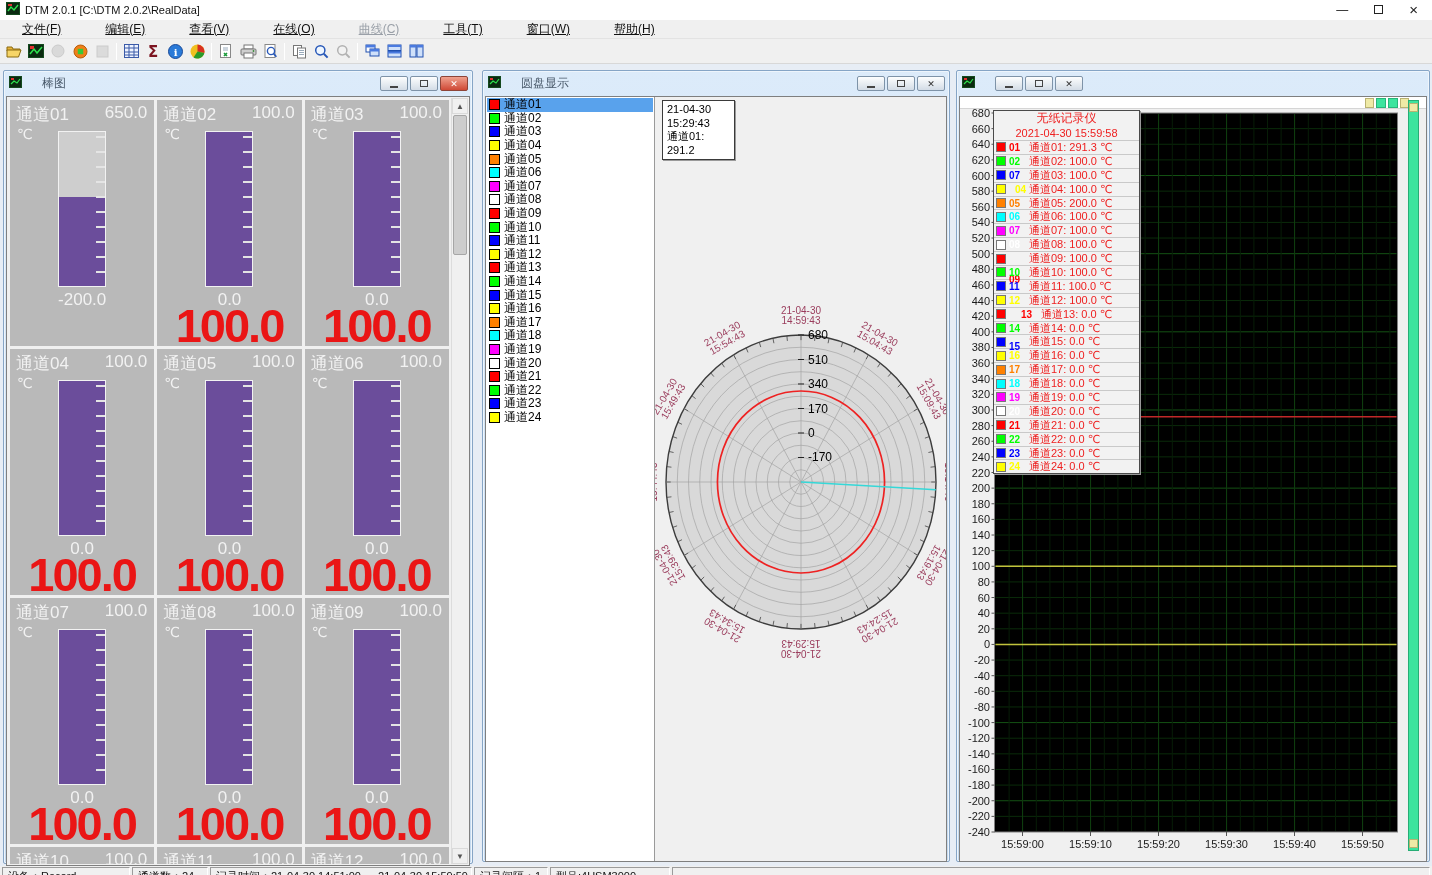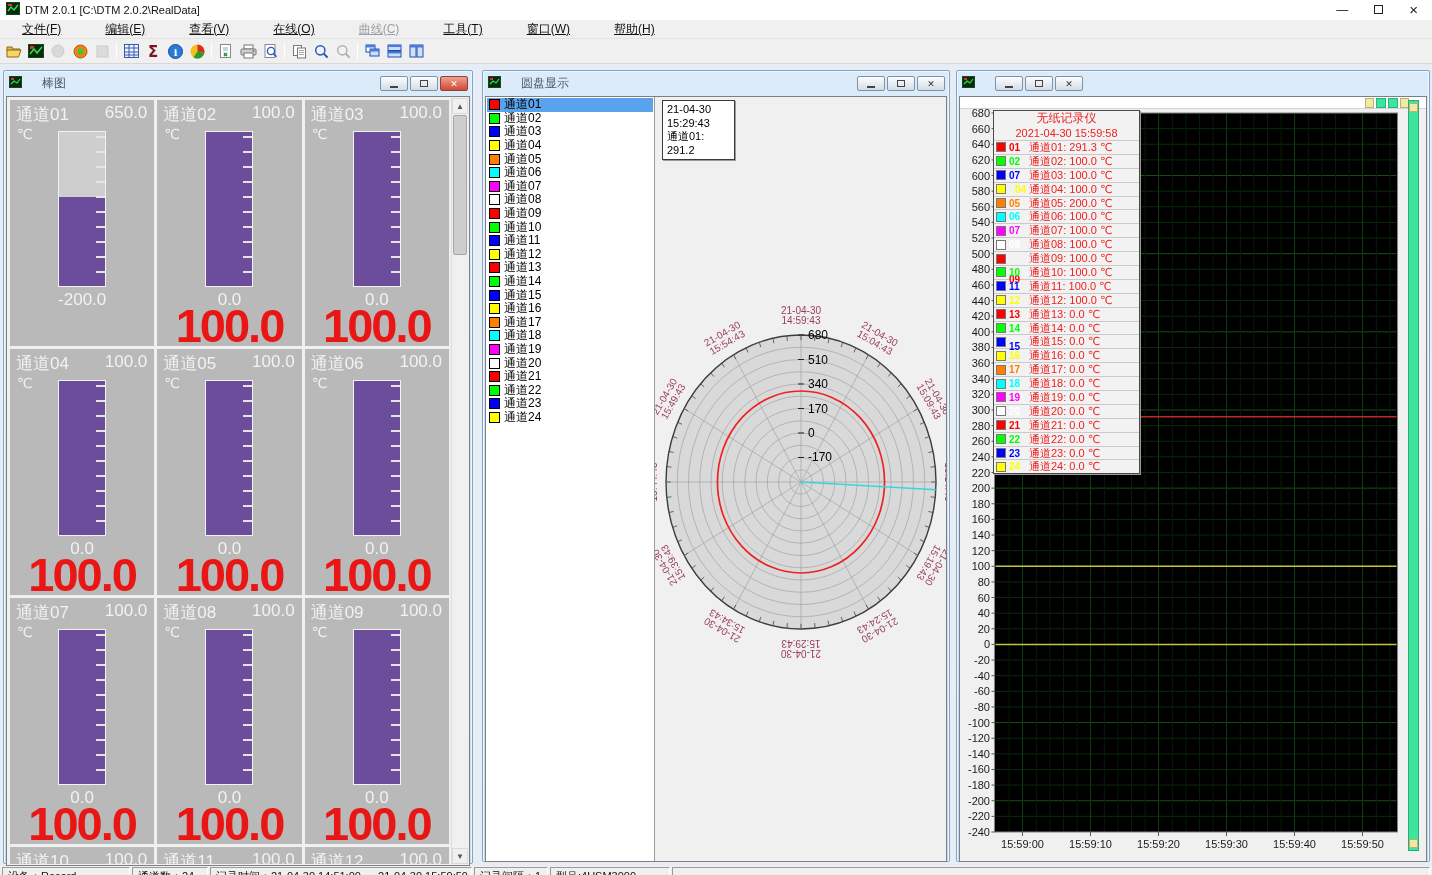--- a/index.html
+++ b/index.html
@@ -913,21 +913,21 @@
               <span class="lg-num" style="color: rgb(0, 0, 255);">11</span>
               <span class="lg-lab">通道11: 100.0 ℃</span>
             </div>
             <div class="lg-row">
               <span class="lg-sw" style="background: rgb(255, 255, 0);"></span>
               <span class="lg-num" style="color: rgb(255, 255, 0);">12</span>
               <span class="lg-lab">通道12: 100.0 ℃</span>
             </div>
             <div class="lg-row">
               <span class="lg-sw" style="background: rgb(255, 0, 0);"></span>
-              <span class="lg-num" style="color: rgb(255, 0, 0);">13</span>
+              <span class="lg-num" style="color: rgb(255, 0, 0); margin-left: 12px;">13</span>
               <span class="lg-lab">通道13: 0.0 ℃</span>
             </div>
             <div class="lg-row">
               <span class="lg-sw" style="background: rgb(0, 255, 0);"></span>
               <span class="lg-num" style="color: rgb(0, 255, 0);">14</span>
               <span class="lg-lab">通道14: 0.0 ℃</span>
             </div>
             <div class="lg-row">
               <span class="lg-sw" style="background: rgb(0, 0, 255);"></span>
               <span class="lg-num" style="color: rgb(0, 0, 255); margin-top: 10px;">15</span>

